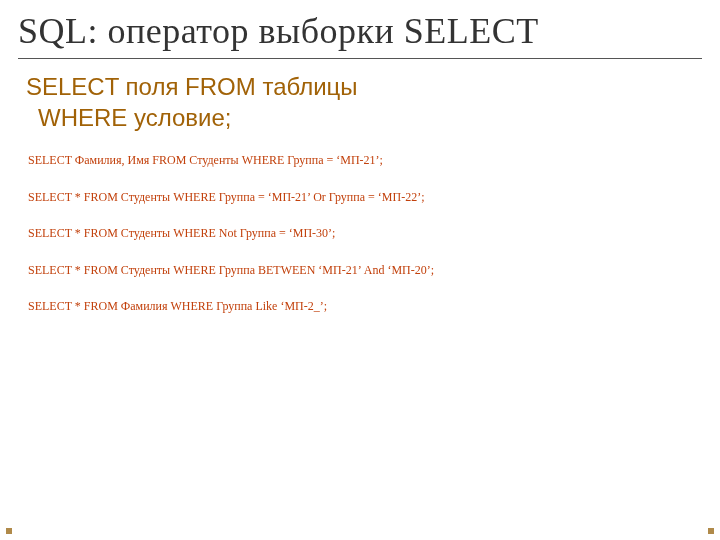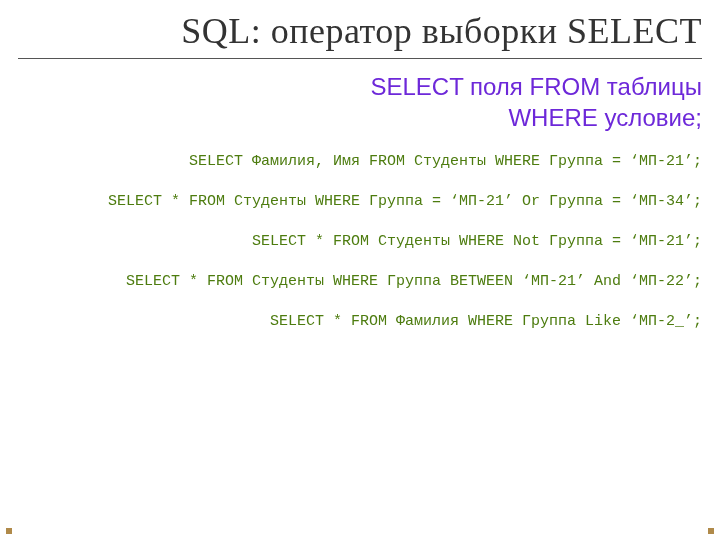--- a/index.html
+++ b/index.html
@@ -5,47 +5,46 @@
     * { margin: 0; padding: 0; box-sizing: border-box; }
     html, body { width: 720px; height: 540px; overflow: hidden; }
     body {
       font-family: "Times New Roman", Times, serif;
       background: #ffffff;
       padding: 10px 18px 18px 18px;
     }
     .slide {
       width: 100%;
       height: 100%;
-      text-align: right;
     }
     .title {
       font-size: 36px;
       font-weight: normal;
       color: #333333;
       border-bottom: 1px solid #555555;
       padding-bottom: 6px;
       margin-bottom: 12px;
       letter-spacing: 0.5px;
     }
     .syntax {
       font-family: Arial, Helvetica, sans-serif;
       font-size: 24px;
-      color: #6d28d9;
+      color: #a16207;
       line-height: 1.3;
       margin-left: 8px;
       margin-bottom: 20px;
     }
     .syntax .indent {
       display: block;
-      margin-left: 24px;
+      margin-left: 12px;
     }
     .example {
-      font-family: Liberation Mono, monospace;
-      font-size: 15px;
-      color: #4d7c0f;
+      font-family: Liberation Serif, serif;
+      font-size: 12px;
+      color: #c2410c;
       margin-left: 10px;
       margin-bottom: 22px;
       line-height: 1.2;
     }
     .corner-deco {
       position: fixed;
       width: 10px;
       height: 10px;
     }
     .corner-deco::before {
@@ -65,20 +64,20 @@
 
 <div class="slide">
   <h1 class="title">SQL: оператор выборки SELECT</h1>
 
   <div class="syntax">
     <span>SELECT поля FROM таблицы</span>
     <span class="indent">WHERE условие;</span>
   </div>
 
   <div class="example">SELECT Фамилия, Имя FROM Студенты WHERE Группа = ‘МП-21’;</div>
-  <div class="example">SELECT * FROM Студенты WHERE Группа = ‘МП-21’ Or Группа = ‘МП-34’;</div>
-  <div class="example">SELECT * FROM Студенты WHERE Not Группа = ‘МП-21’;</div>
-  <div class="example">SELECT * FROM Студенты WHERE Группа BETWEEN ‘МП-21’ And ‘МП-22’;</div>
+  <div class="example">SELECT * FROM Студенты WHERE Группа = ‘МП-21’ Or Группа = ‘МП-22’;</div>
+  <div class="example">SELECT * FROM Студенты WHERE Not Группа = ‘МП-30’;</div>
+  <div class="example">SELECT * FROM Студенты WHERE Группа BETWEEN ‘МП-21’ And ‘МП-20’;</div>
   <div class="example">SELECT * FROM Фамилия WHERE Группа Like ‘МП-2_’;</div>
 </div>
 
 <div class="corner-deco bl"></div>
 <div class="corner-deco br"></div>
 
 </body></html>

